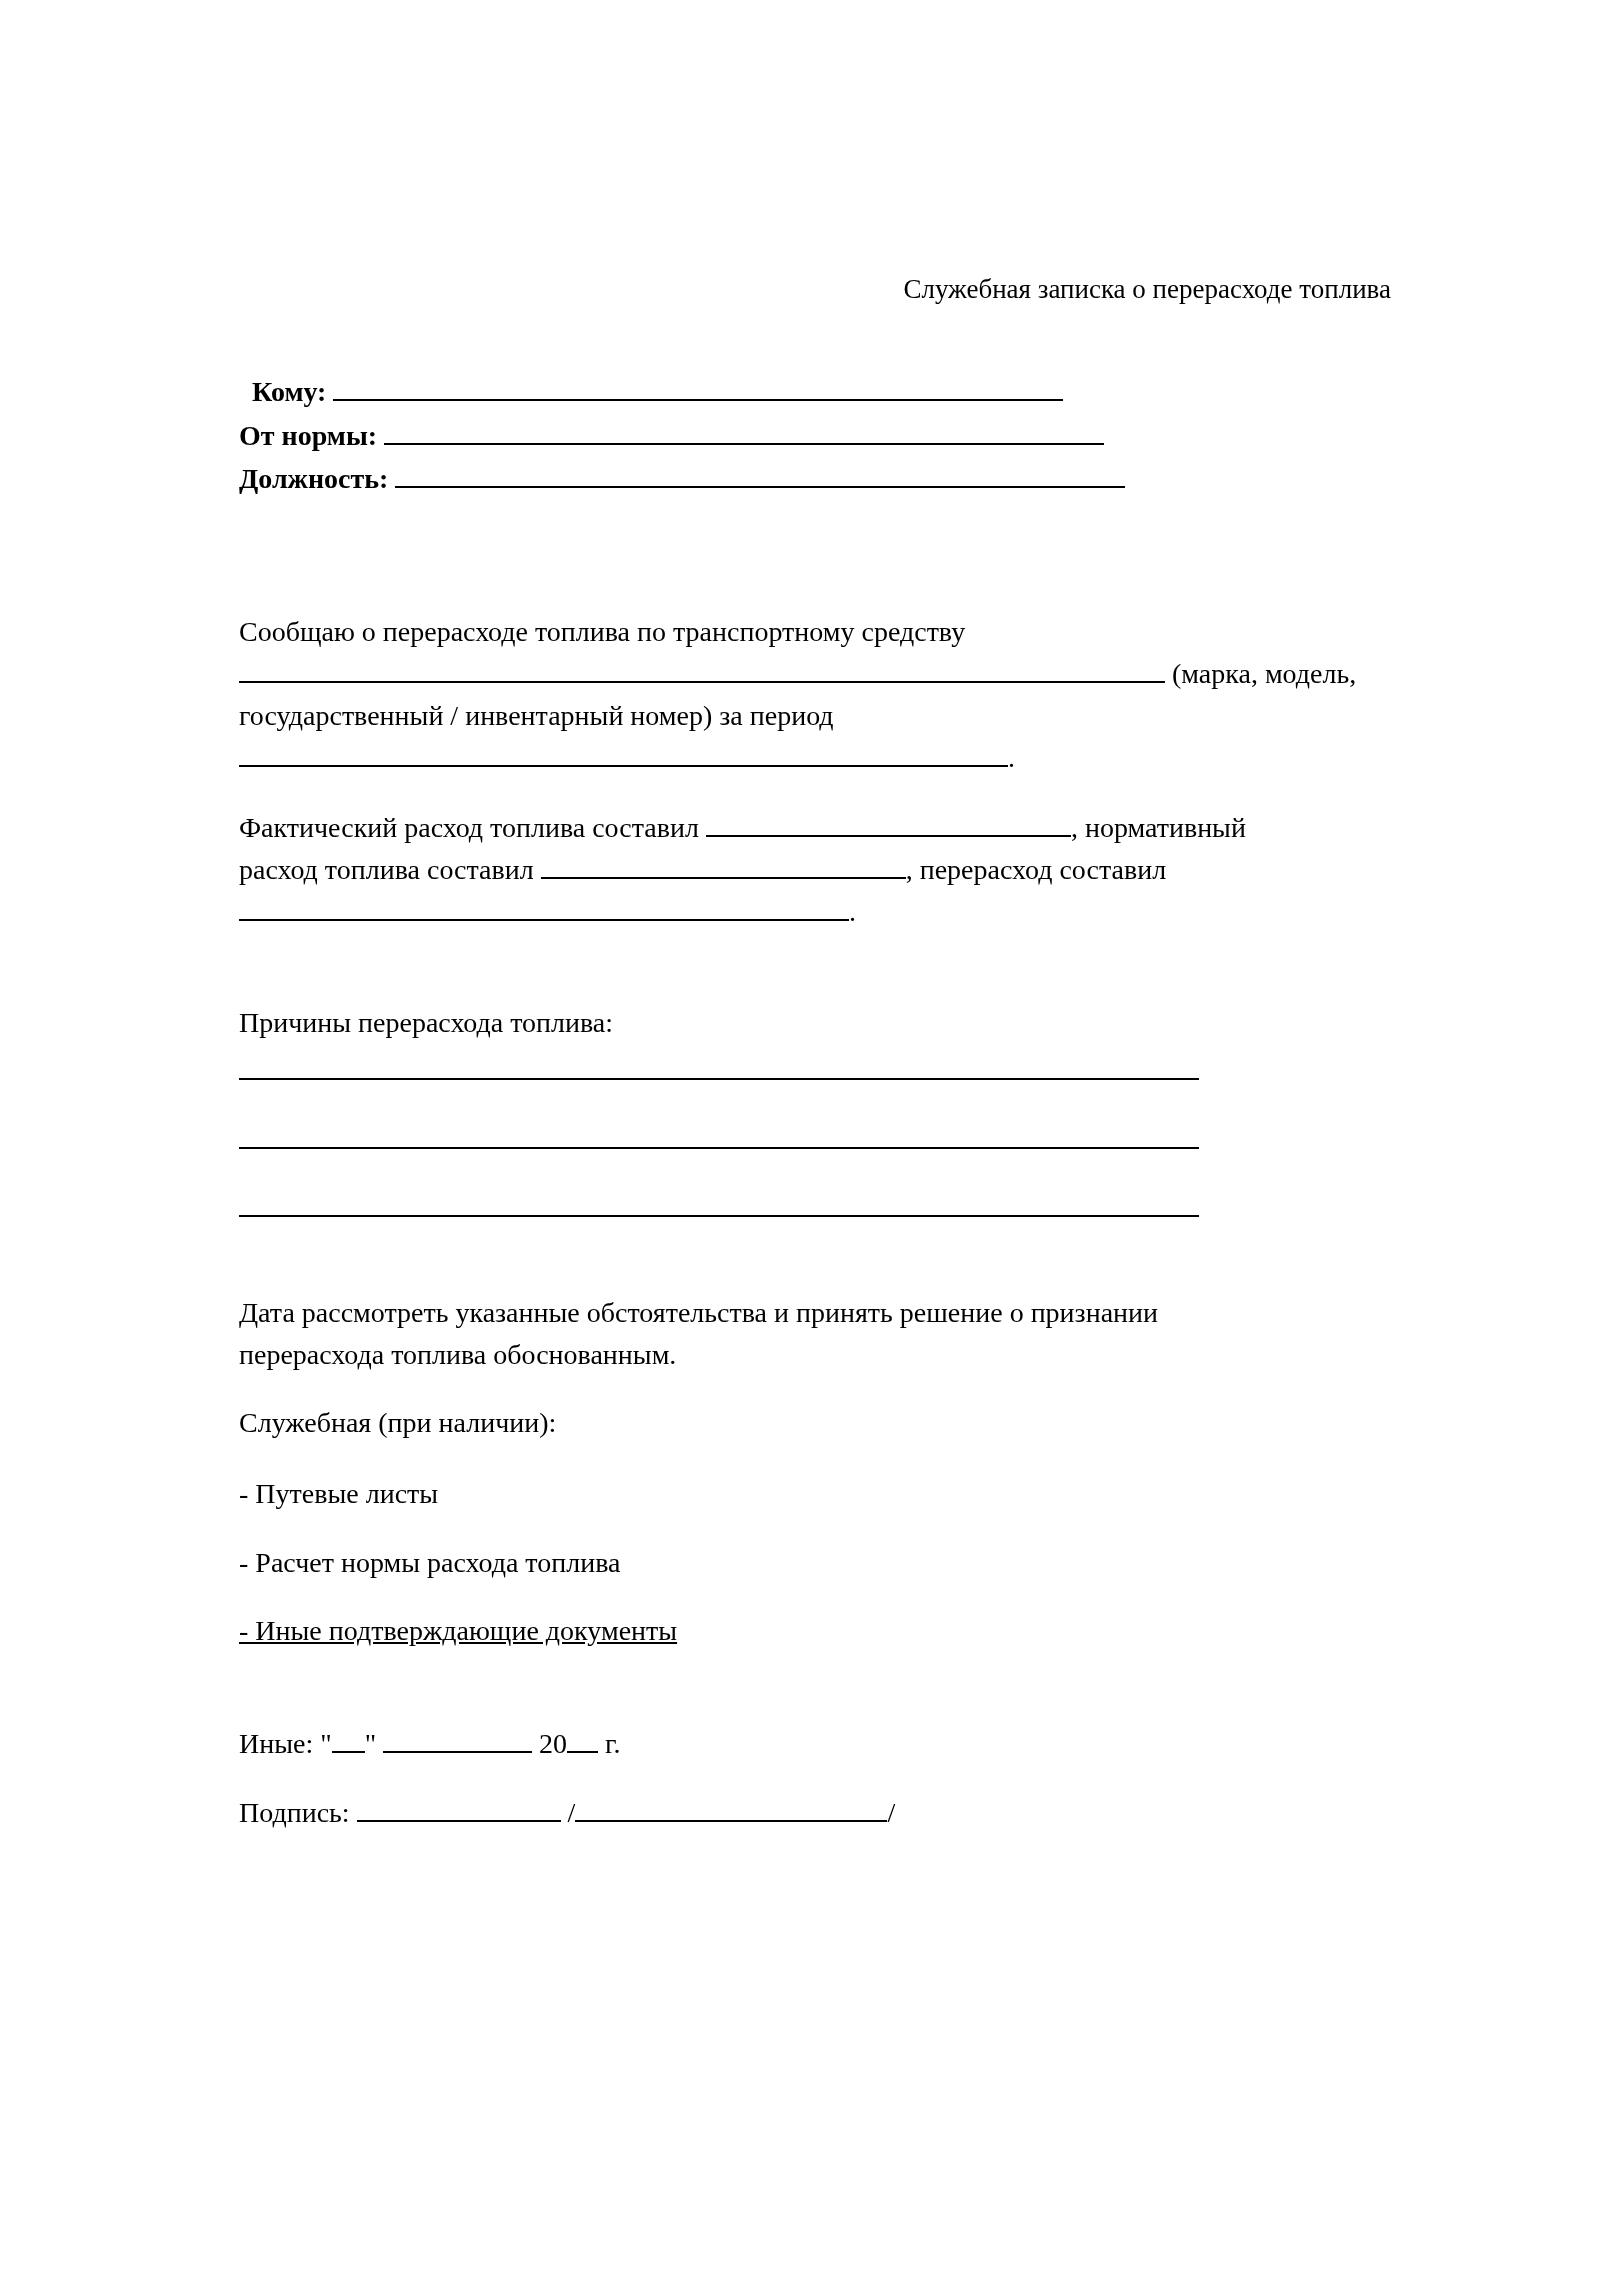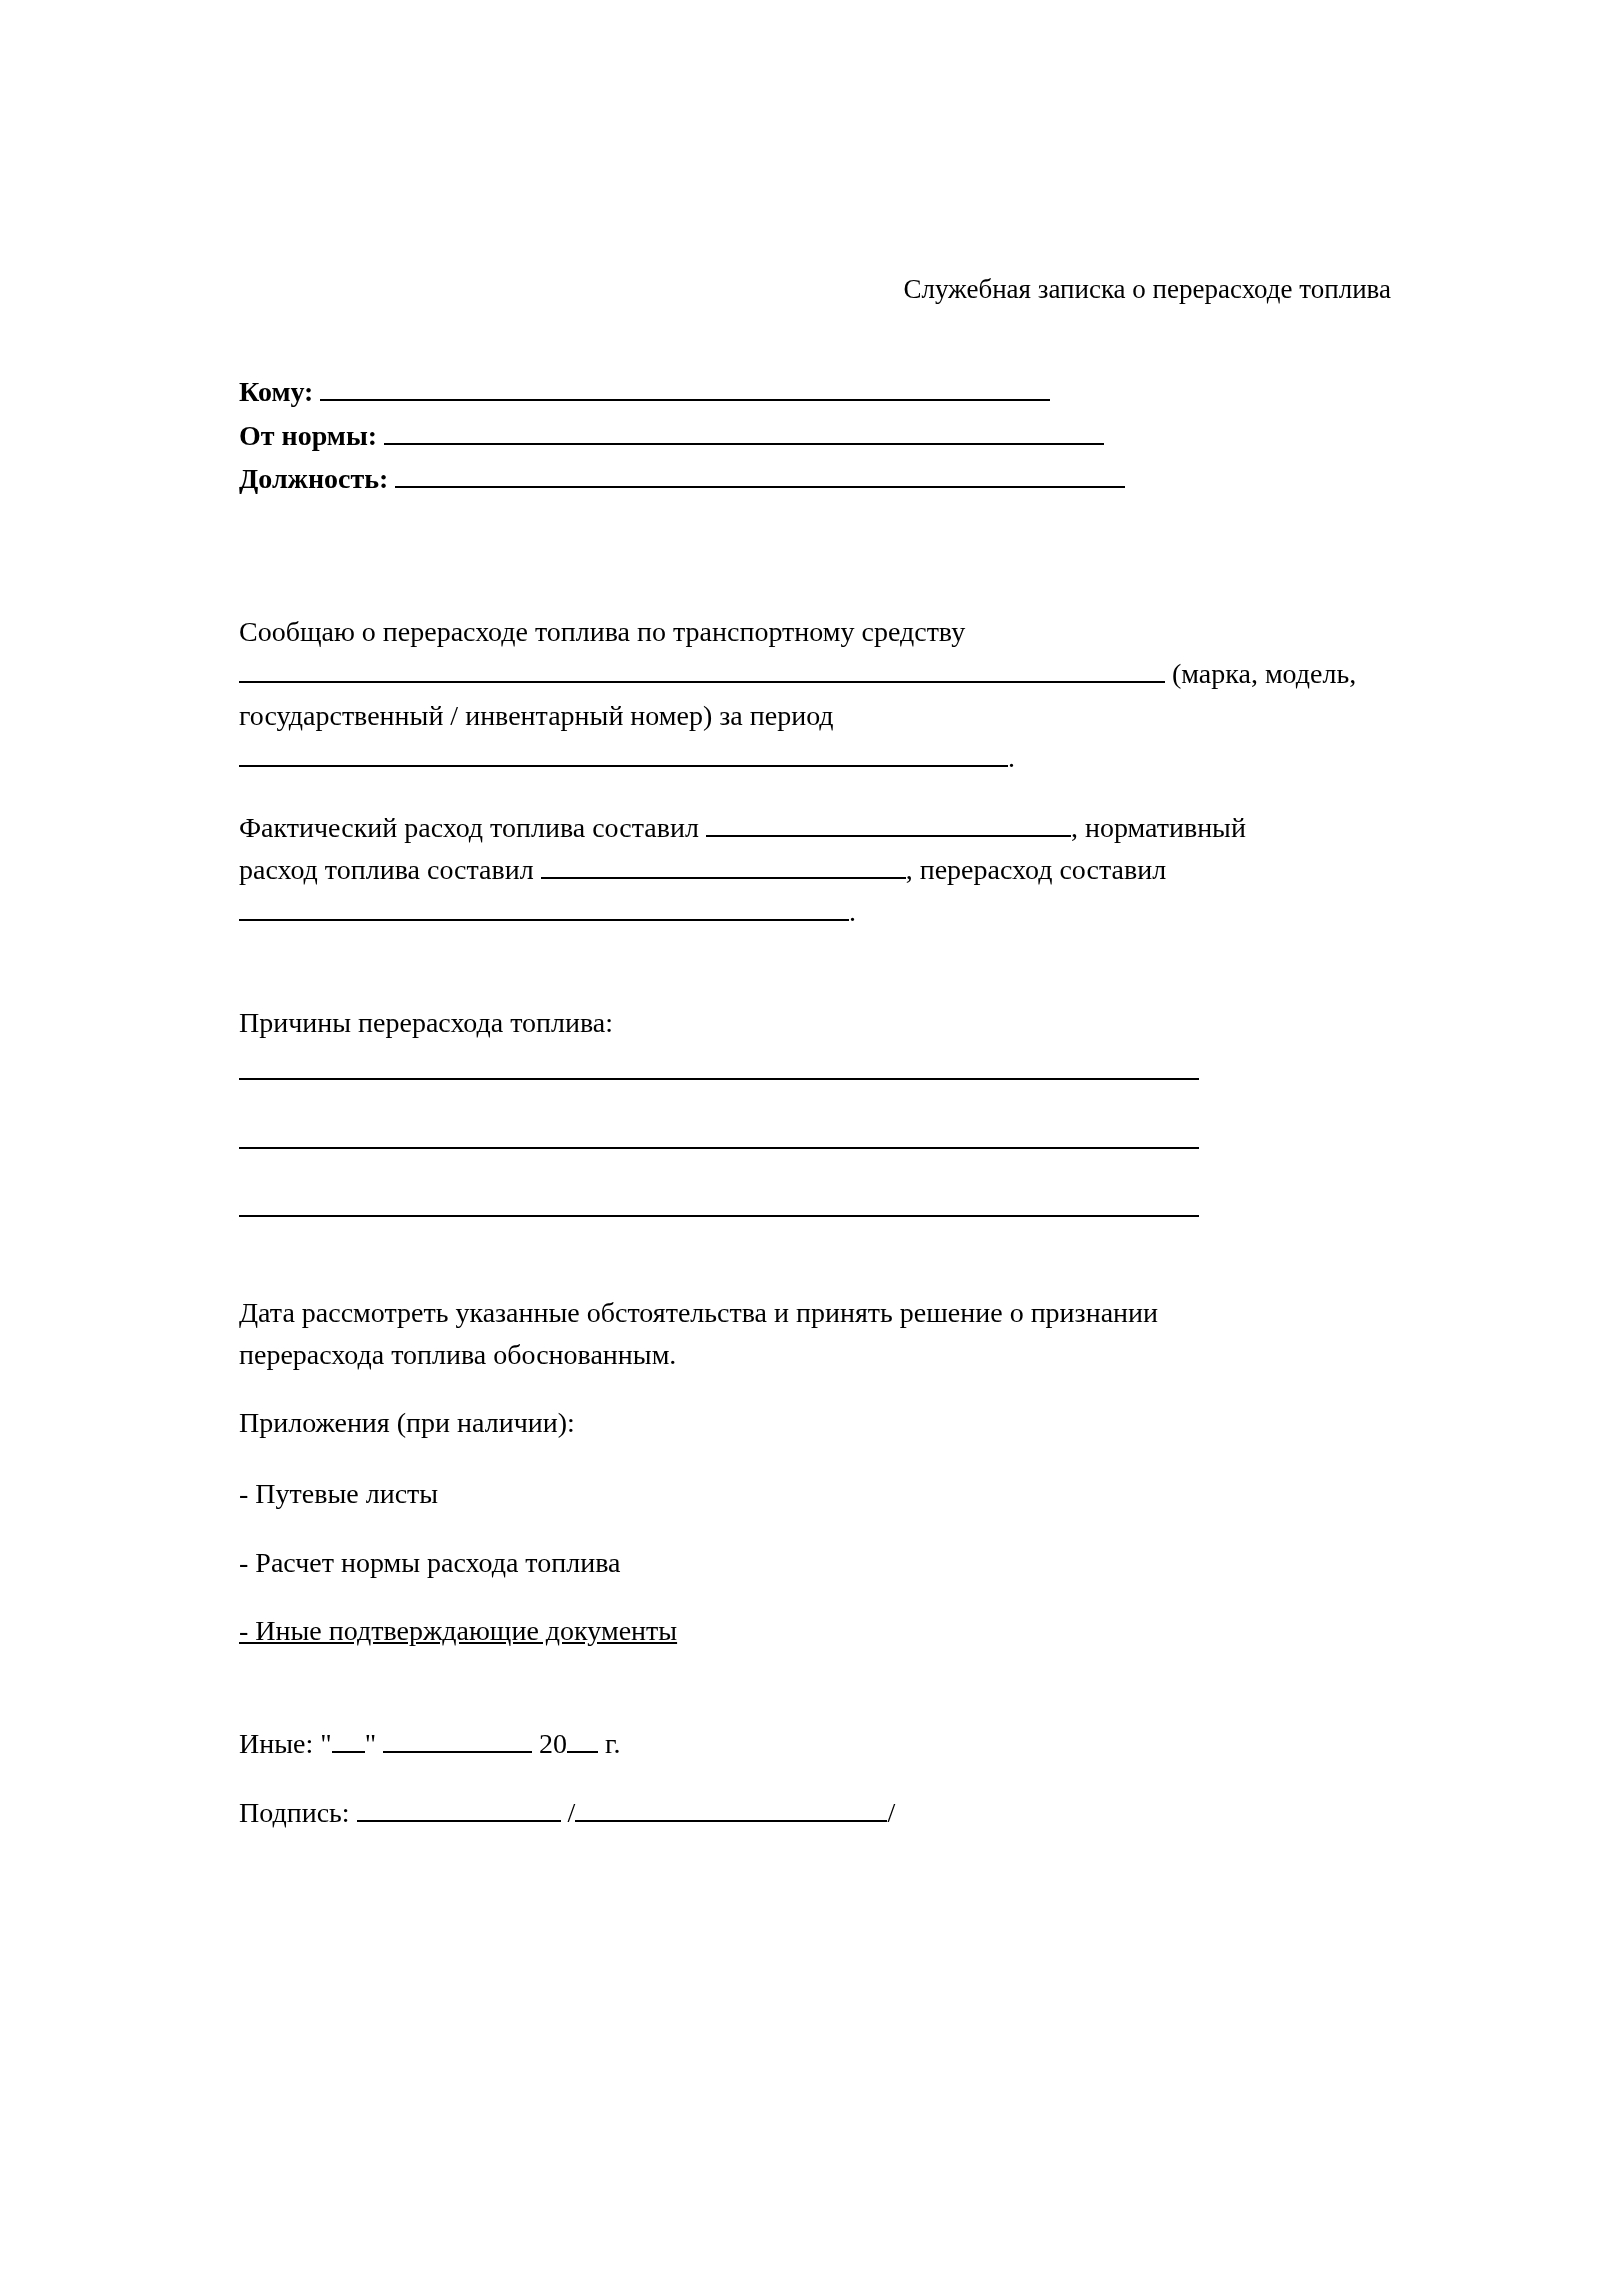--- a/index.html
+++ b/index.html
@@ -10,21 +10,21 @@
   .b { font-weight: bold; font-size: 28px; }
   .t { font-size: 28px; }
   .blank { display: inline-block; border-bottom: 2.5px solid #000; height: 21.6px; vertical-align: baseline; }
   .line { position: absolute; left: 239px; border-bottom: 2.5px solid #000; height: 0; }
 </style>
 </head>
 <body>
 
 <div class="abs hdr">Служебная записка о перерасходе топлива</div>
 
-<div class="abs b" style="left:239px; top:376px;">
+<div class="abs b" style="left:252px; top:376px;">
   <span>Кому:</span>
   <span class="blank" style="width:730px;"></span>
 </div>
 <div class="abs b" style="left:239px; top:420px;">
   <span>От нормы:</span>
   <span class="blank" style="width:720px;"></span>
 </div>
 <div class="abs b" style="left:239px; top:463px;">
   <span>Должность:</span>
   <span class="blank" style="width:730px;"></span>
@@ -53,21 +53,21 @@
 </div>
 
 <div class="abs t" style="left:239px; top:1007px;">Причины перерасхода топлива:</div>
 <div class="line" style="top:1078px; width:960px;"></div>
 <div class="line" style="top:1147px; width:960px;"></div>
 <div class="line" style="top:1215px; width:960px;"></div>
 
 <div class="abs t" style="left:239px; top:1297px;">Дата рассмотреть указанные обстоятельства и принять решение о признании</div>
 <div class="abs t" style="left:239px; top:1339px;">перерасхода топлива обоснованным.</div>
 
-<div class="abs t" style="left:239px; top:1407px;">Приложения (при наличии):</div>
+<div class="abs t" style="left:239px; top:1407px;">Служебная (при наличии):</div>
 <div class="abs t" style="left:239px; top:1478px;">- Путевые листы</div>
 <div class="abs t" style="left:239px; top:1547px;">- Расчет нормы расхода топлива</div>
 <div class="abs t" style="left:239px; top:1615px;text-decoration:underline;">- Иные подтверждающие документы</div>
 
 <div class="abs t" style="left:239px; top:1728px;">
   <span>Иные:</span>
   <span>"</span><span class="blank" style="width:33px;"></span><span>"</span>
   <span class="blank" style="width:149px;"></span>
   <span>20</span><span class="blank" style="width:31px;"></span>
   <span>г.</span>

